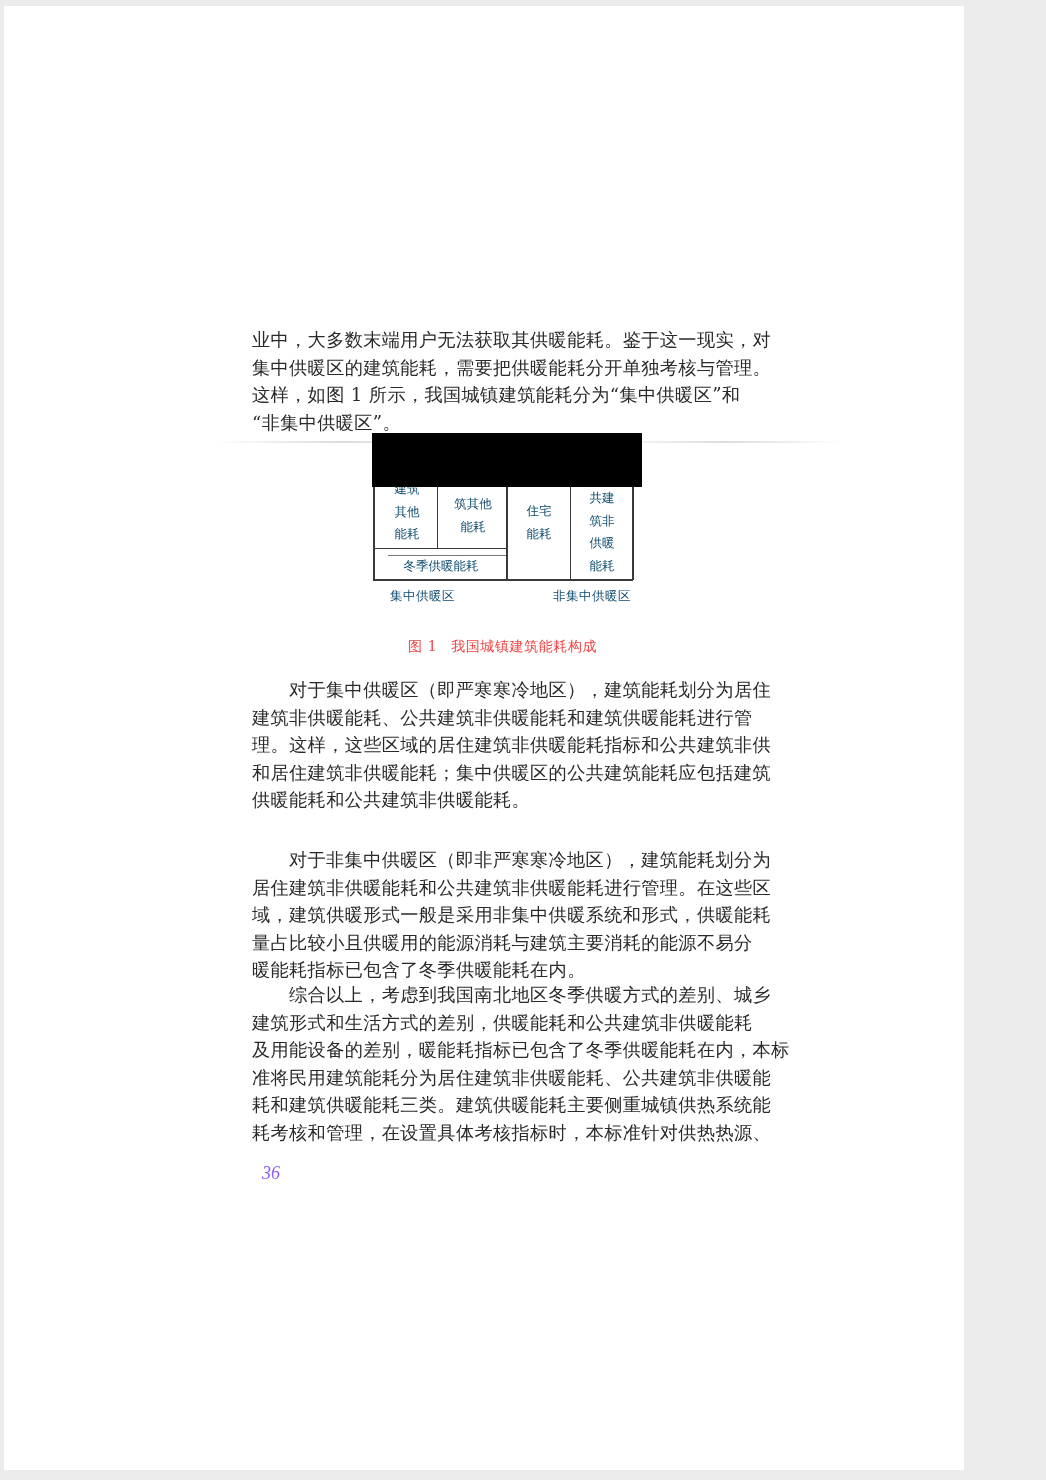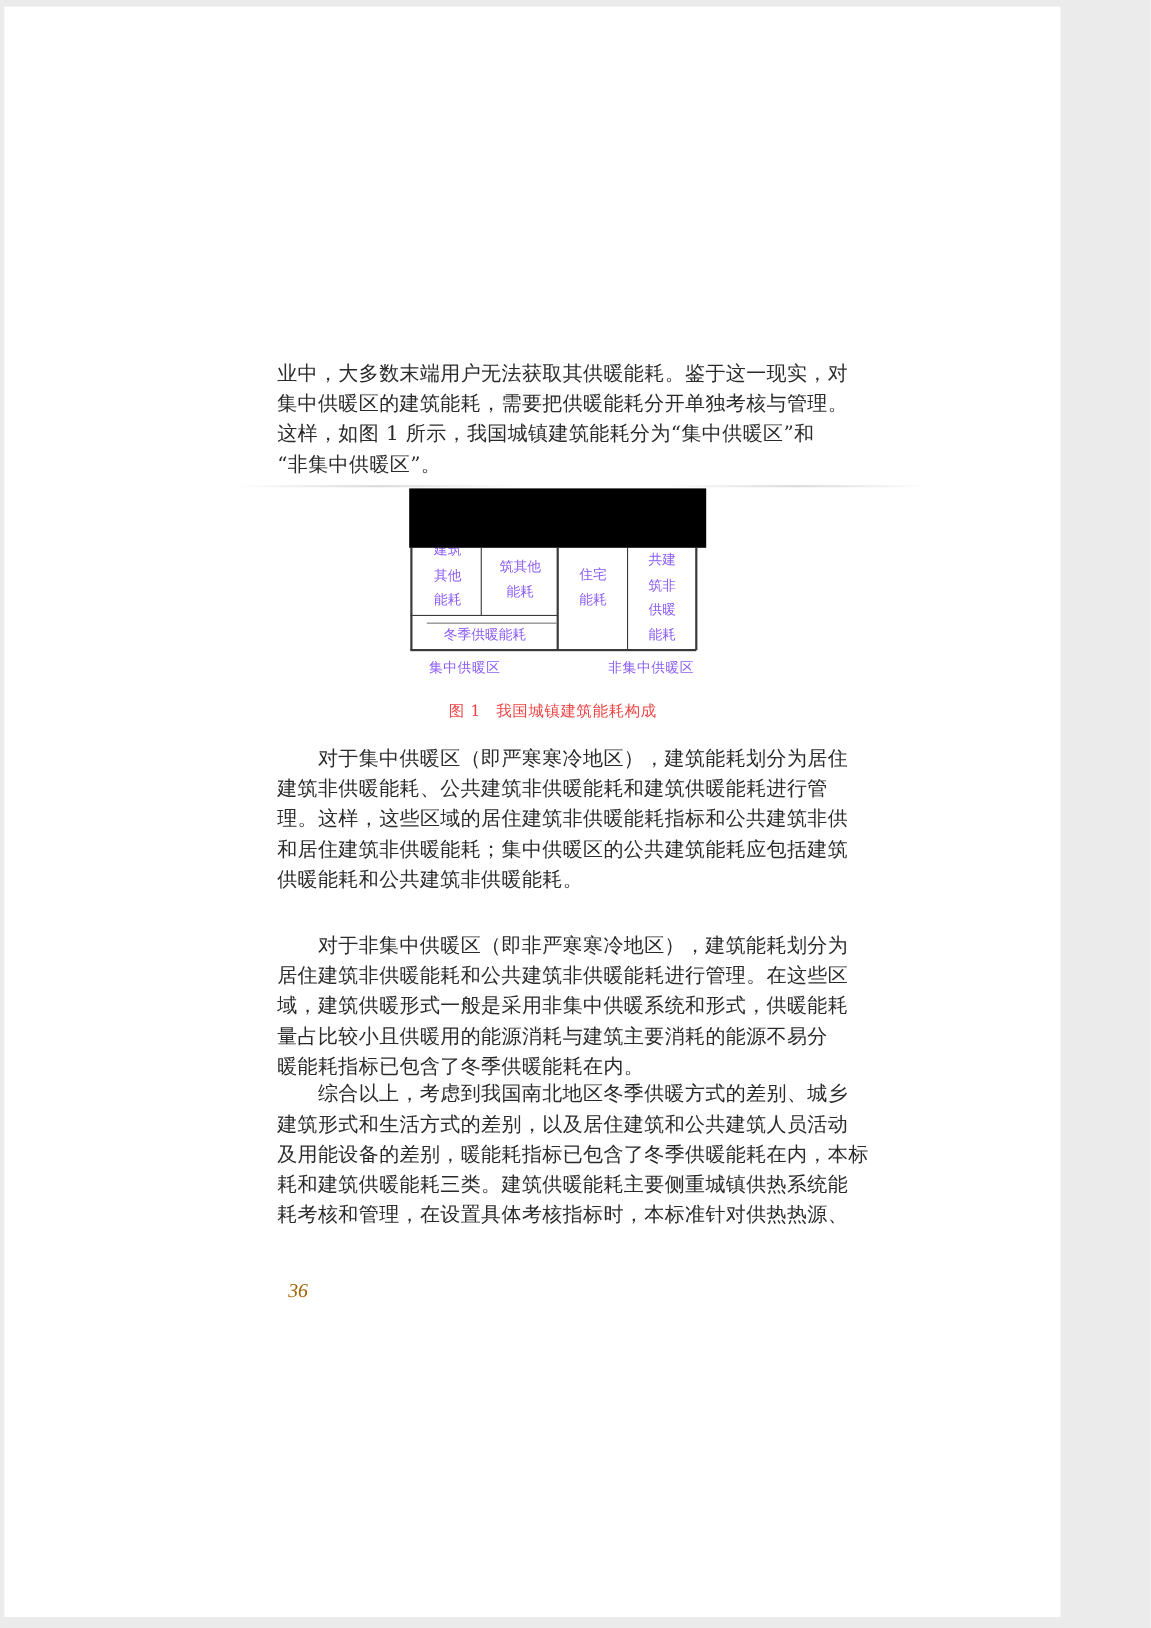--- a/index.html
+++ b/index.html
@@ -43,26 +43,26 @@
       position: absolute;
       top: 435px;
       height: 2px;
       background: linear-gradient(to right, rgba(200,200,200,0.0), rgba(190,190,190,0.55), rgba(200,200,200,0.0));
     }
 
     
     .diagram {
       position: absolute;
       left: 360px;
-      top: 433px;
+      top: 422px;
       width: 290px;
       height: 185px;
       font-size: 12.5px;
       line-height: 22.5px;
-      color: #8b5cf6;
+      color: #0c4a6e;
     }
     .d-line { position: absolute; background: #3a3a3a; }
     .redaction {
       position: absolute;
       left: 8px;
       top: 5px;
       width: 270px;
       height: 54px;
       background: #000000;
     }
@@ -87,21 +87,21 @@
       color: #ef4444;
     }
     .caption .num { margin-right: 14px; }
     .page-number {
       position: absolute;
       left: 258px;
       top: 1157px;
       font-family: "Liberation Serif", "DejaVu Serif", serif;
       font-style: italic;
       font-size: 18px;
-      color: #a16207;
+      color: #8b5cf6;
     }
   </style>
 </head>
 <body>
 
 <div class="page">
 
   <div class="text-block" style="top:320px;">
     <span class="line">业中，大多数末端用户无法获取其供暖能耗。鉴于这一现实，对</span>
     <span class="line">集中供暖区的建筑能耗，需要把供暖能耗分开单独考核与管理。</span>
@@ -167,20 +167,21 @@
   <div class="text-block" style="top:808px;margin-top:32px;">
     <span class="line indent">对于非集中供暖区（即非严寒寒冷地区），建筑能耗划分为</span>
     <span class="line">居住建筑非供暖能耗和公共建筑非供暖能耗进行管理。在这些区</span>
     <span class="line">域，建筑供暖形式一般是采用非集中供暖系统和形式，供暖能耗</span>
     <span class="line">量占比较小且供暖用的能源消耗与建筑主要消耗的能源不易分</span>
     <span class="line">暖能耗指标已包含了冬季供暖能耗在内。</span>
   </div>
 
   <div class="text-block" style="top:975px;">
     <span class="line indent">综合以上，考虑到我国南北地区冬季供暖方式的差别、城乡</span>
-    <span class="line">建筑形式和生活方式的差别，以及居住建筑和公共建筑人员活动</span>
+    <span class="line">建筑形式和生活方式的差别，供暖能耗和公共建筑非供暖能耗</span>
     <span class="line">及用能设备的差别，暖能耗指标已包含了冬季供暖能耗在内，本标</span>
+    <span class="line">准将民用建筑能耗分为居住建筑非供暖能耗、公共建筑非供暖能</span>
     <span class="line">耗和建筑供暖能耗三类。建筑供暖能耗主要侧重城镇供热系统能</span>
     <span class="line">耗考核和管理，在设置具体考核指标时，本标准针对供热热源、</span>
   </div>
 
   <div class="page-number">36</div>
 </div>
 
 </body></html>

